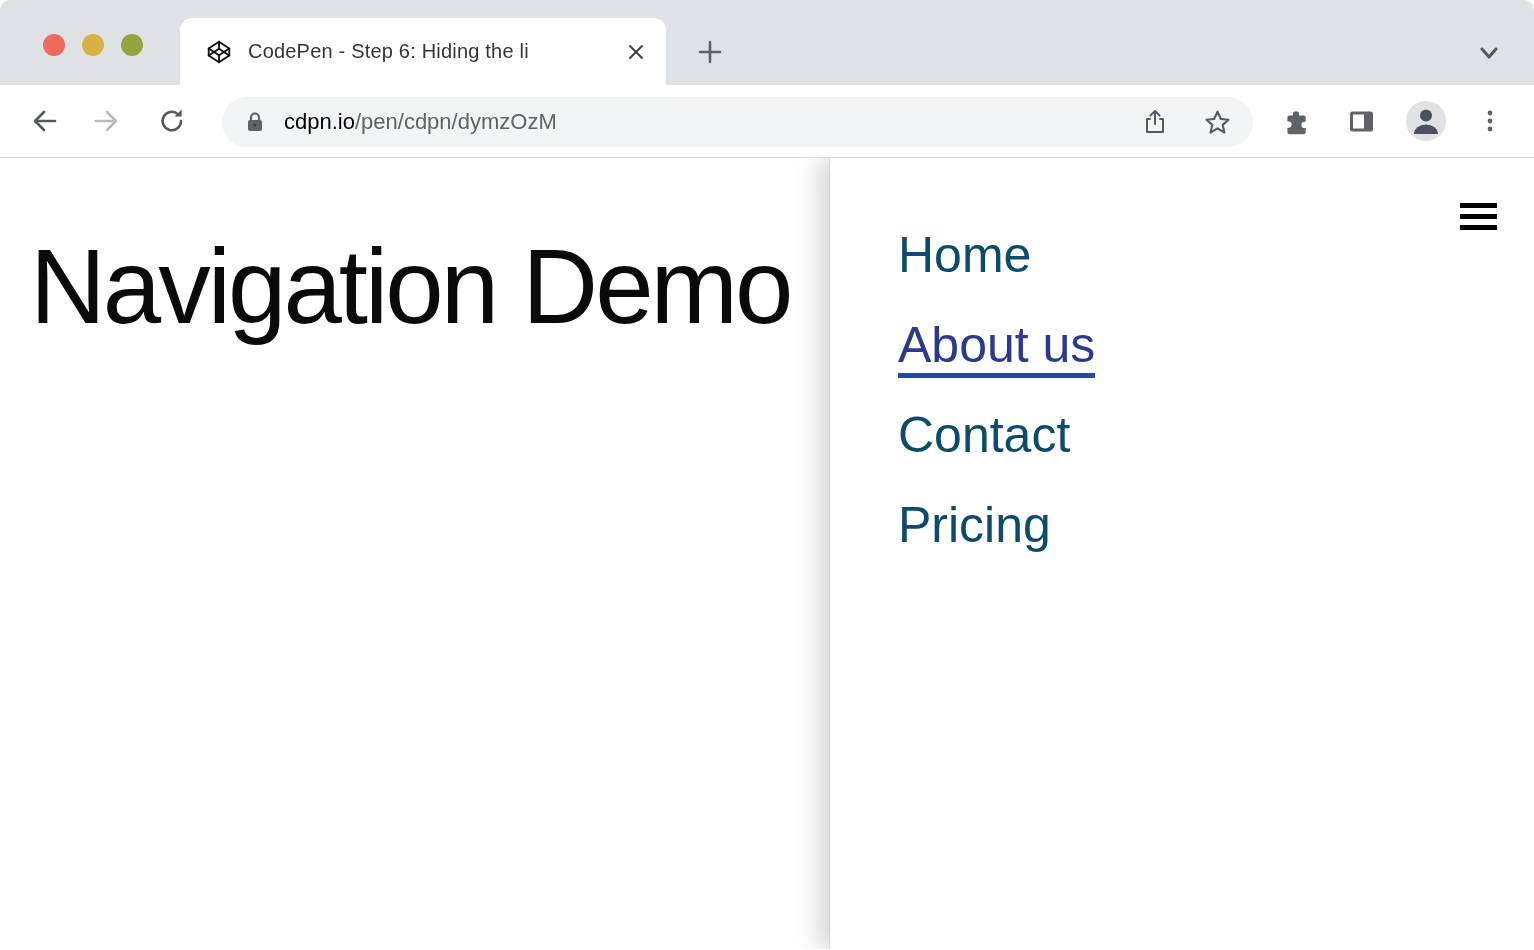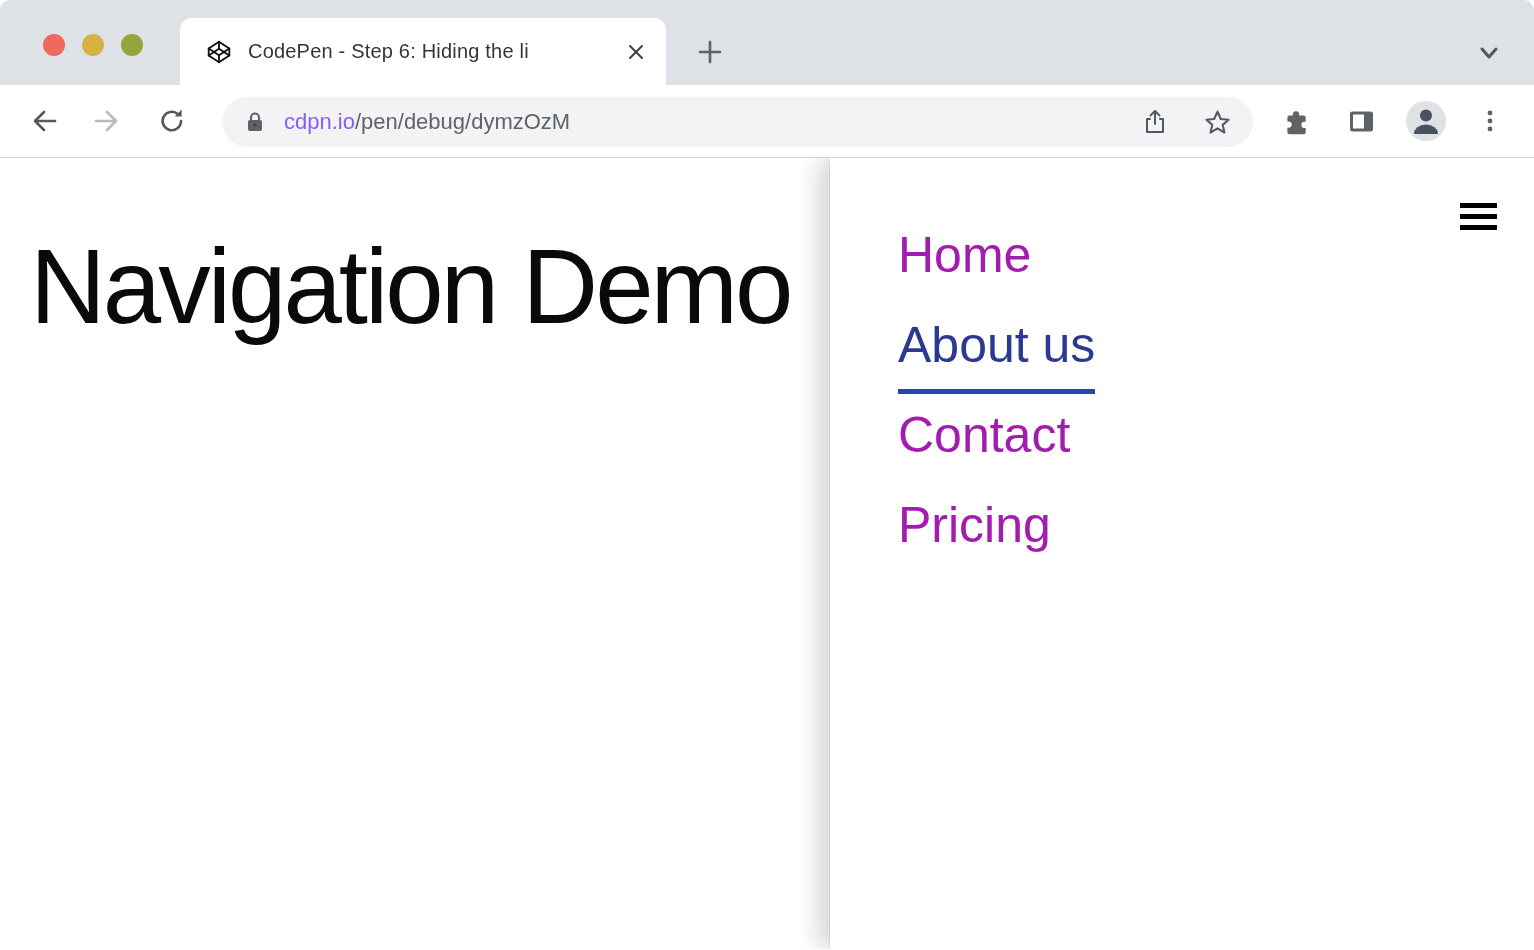--- a/index.html
+++ b/index.html
@@ -25,21 +25,21 @@
 
   
   .toolbar { position:relative; height:73px; background:#fff; border-bottom:1px solid #d6d6d6; }
   .nav-btn { position:absolute; top:50%; transform:translateY(-50%); width:30px; height:30px;
              display:flex; align-items:center; justify-content:center; cursor:pointer; }
   .btn-back { left:29px; } .btn-forward { left:92px; } .btn-reload { left:157px; }
   .omnibox { position:absolute; left:222px; top:12px; width:1031px; height:50px; background:#f1f3f4;
              border-radius:25px; display:flex; align-items:center; }
   .lock-icon { margin-left:22px; flex:0 0 auto; }
   .url { margin-left:18px; font-size:22px; white-space:nowrap; }
-  .url .domain { color:#8b5cf6;margin-top:28px; }
+  .url .domain { color:#000000;margin-top:28px; }
   .url .path { color:#5f6368; }
   .pill-icon { position:absolute; top:10px; width:30px; height:30px; display:flex;
                align-items:center; justify-content:center; cursor:pointer; }
   .icon-share { left:918px; } .icon-star { left:980px; }
   .toolbar-icon { position:absolute; top:50%; transform:translateY(-50%); width:30px; height:30px;
                display:flex; align-items:center; justify-content:center; cursor:pointer; }
   .icon-extensions { left:1282px; } .icon-sidepanel { left:1346px; }
   .avatar { position:absolute; left:1406px; top:50%; transform:translateY(-50%); width:40px; height:40px;
             border-radius:50%; background:#dfe1e5; display:flex; align-items:center; justify-content:center;
             cursor:pointer; overflow:hidden; }
@@ -49,22 +49,22 @@
   .page { position:relative; height:791px; background:#fff; overflow:hidden; }
   .page-heading { position:absolute; left:30px; top:76px; font-size:105px; line-height:1;
                   font-weight:400; letter-spacing:-3px; color:#0a0a0a; white-space:nowrap; z-index:1; }
   .nav-panel { position:absolute; top:0; right:0; width:704px; height:100%; background:#fff; z-index:2;
                box-shadow:-12px 0 22px rgba(0,0,0,0.16), -1px 0 0 rgba(0,0,0,0.05); }
   .hamburger { position:absolute; top:45px; right:37px; width:37px; cursor:pointer; }
   .hamburger .bar { width:37px; height:5px; background:#000; margin-bottom:6px; }
   .hamburger .bar:last-child { margin-bottom:0; }
   .site-nav { position:absolute; left:68px; top:70px; list-style:none; }
   .site-nav li { height:55px; line-height:55px; margin-bottom:35px; font-size:50px; }
-  .site-nav a { display:inline-block; line-height:55px; text-decoration:none; color:#a21caf; cursor:pointer; }
-  .site-nav a.active { color:#2b3990; border-bottom:5px solid #2546b0; padding-bottom:16px; }
+  .site-nav a { display:inline-block; line-height:55px; text-decoration:none; color:#0c4a6e; cursor:pointer; }
+  .site-nav a.active { color:#2b3990; border-bottom:5px solid #2546b0; padding-bottom:0; }
 </style>
 </head>
 <body>
 
 <div class="window">
 
   <div class="tabstrip">
     <div class="traffic-lights">
       <div class="traffic-light" style="background: rgb(238, 106, 95);"></div>
       <div class="traffic-light" style="background: rgb(214, 179, 65);"></div>
@@ -121,21 +121,21 @@
         <path d="M24.6 3.6 v7 h-7 z" fill="#54575c"></path>
       </svg>
     </div>
 
     <div class="omnibox">
       <svg class="lock-icon" width="22" height="24" viewBox="0 0 22 24">
         <rect x="4" y="10" width="14" height="11" rx="2" fill="#5f6368"></rect>
         <path d="M7 10 V7.5 a4 4 0 0 1 8 0 V10" fill="none" stroke="#5f6368" stroke-width="2.2"></path>
         <circle cx="11" cy="15" r="1.4" fill="#3a3d40"></circle>
       </svg>
-      <span class="url"><span class="domain">cdpn.io</span><span class="path">/pen/debug/dymzOzM</span></span>
+      <span class="url"><span class="domain">cdpn.io</span><span class="path">/pen/cdpn/dymzOzM</span></span>
 
       <div class="pill-icon icon-share">
         <svg width="26" height="28" viewBox="0 0 26 28" fill="none" stroke="#545861" stroke-width="2" stroke-linecap="round" stroke-linejoin="round">
           <path d="M8 11 H5 v13 h16 V11 h-3"></path>
           <line x1="13" y1="16" x2="13" y2="3.5"></line>
           <polyline points="8.5,7.5 13,3 17.5,7.5"></polyline>
         </svg>
       </div>
       <div class="pill-icon icon-star">
         <svg width="29" height="29" viewBox="0 0 28 28" fill="none" stroke="#545861" stroke-width="2" stroke-linejoin="round">

